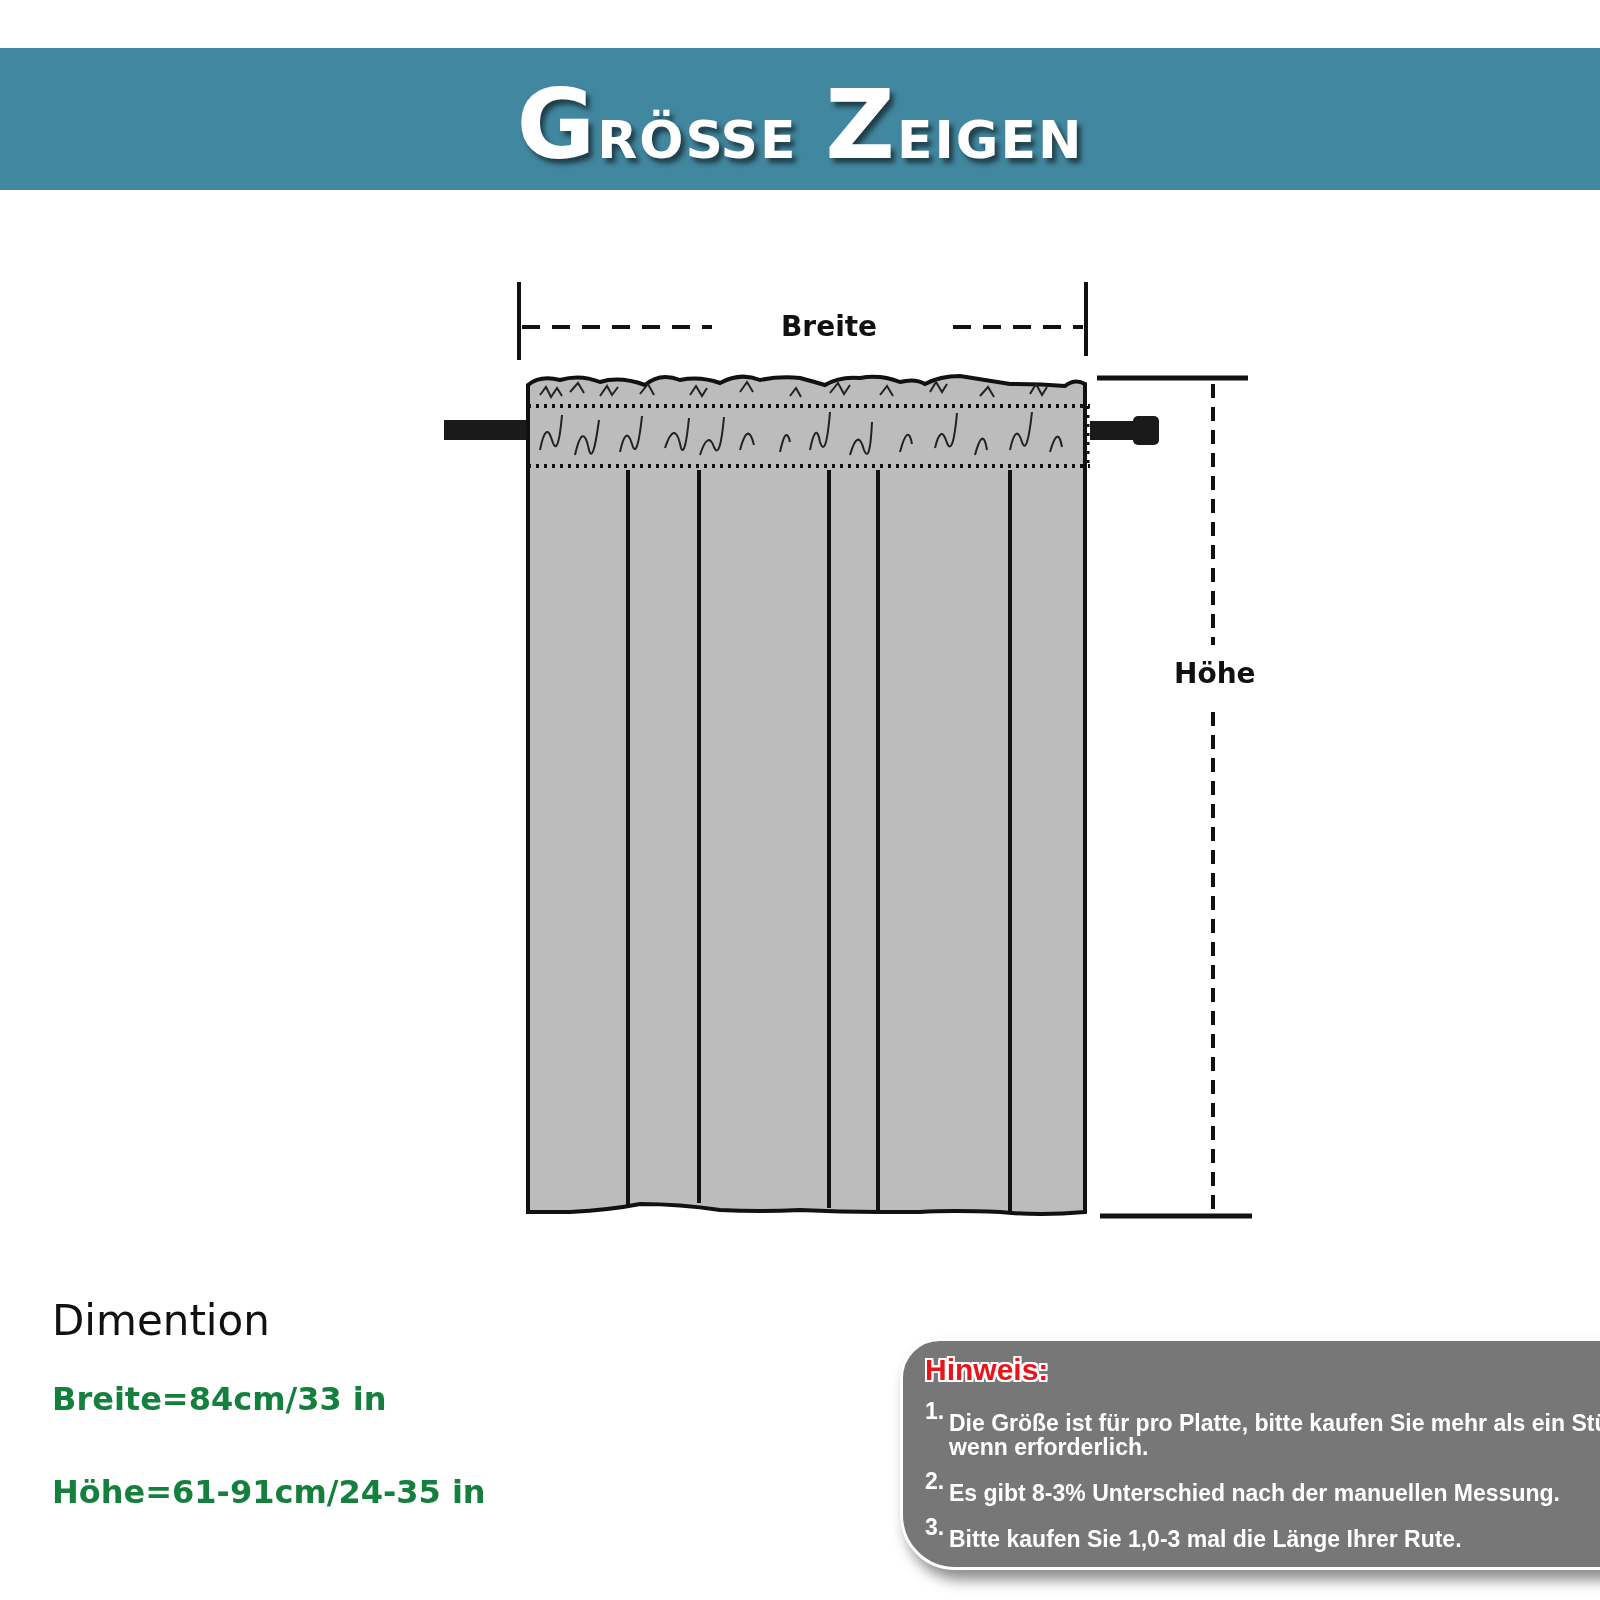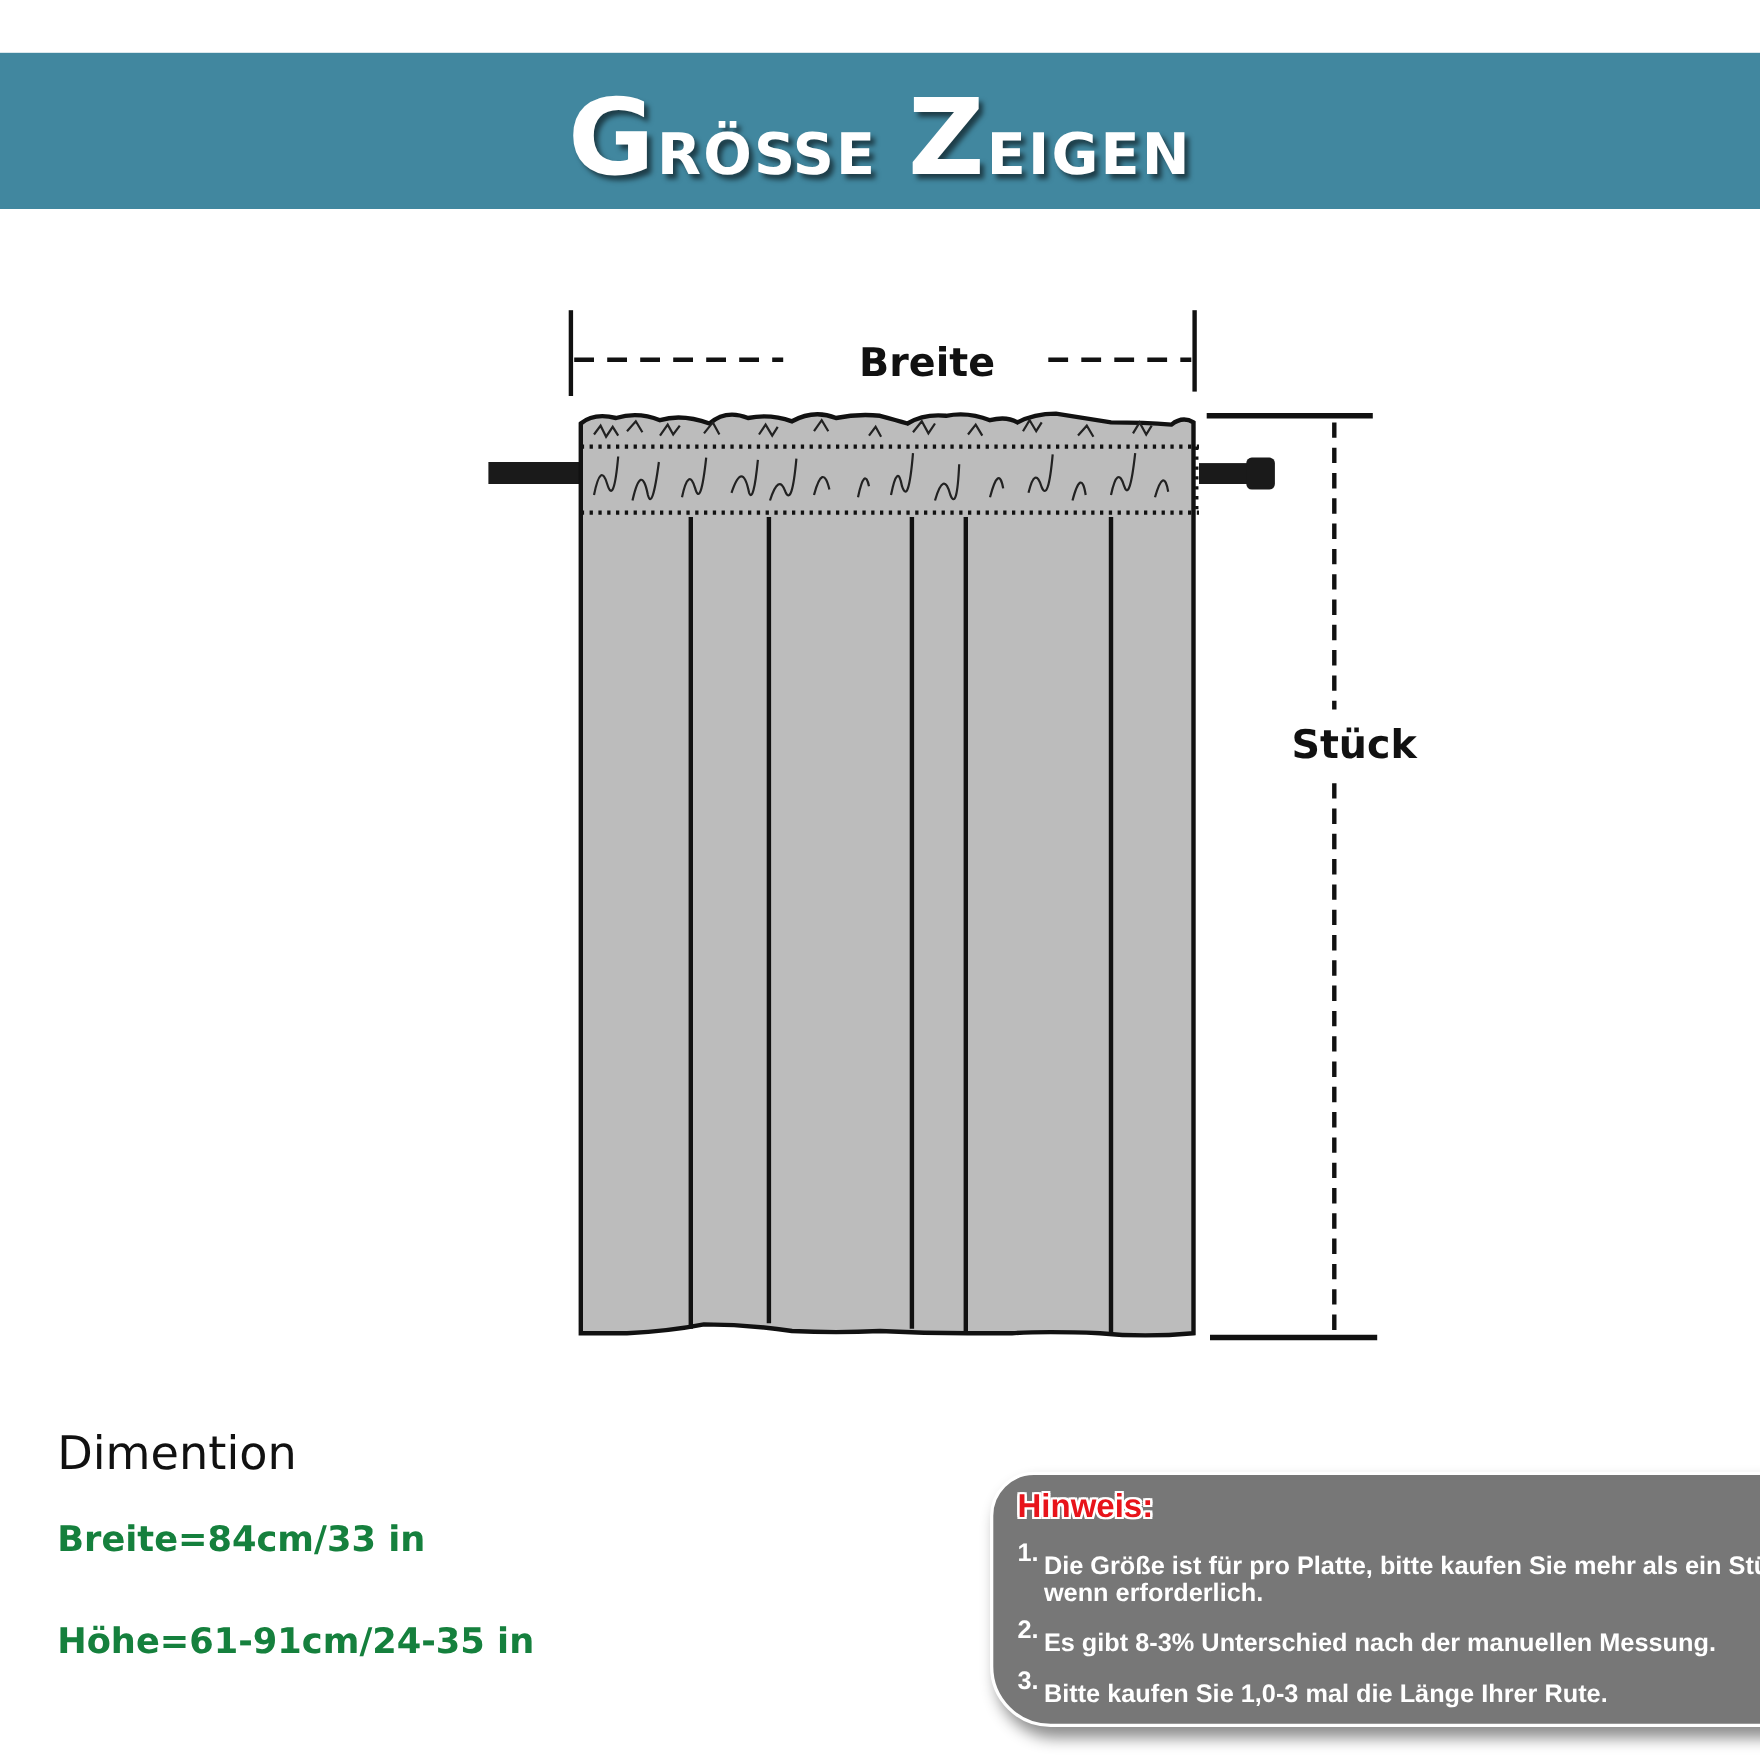--- a/index.html
+++ b/index.html
@@ -17,21 +17,21 @@
     color: #ffffff; font-weight: bold; font-size: 74px; letter-spacing: 2px;
     font-variant: small-caps;
     text-shadow: 4px 5px 5px rgba(0,0,0,0.55);
     font-family: "DejaVu Sans", sans-serif;
     position: relative; top: -6px; margin-top: 24px;
   }
   .banner-title .big { font-size: 96px; }
 
   svg.diagram { position: absolute; left: 0; top: 0; }
   .dim-label {
-    position: absolute; font-size: 36px; font-weight: bold; color: #111;
+    position: absolute; font-size: 28px; font-weight: bold; color: #111;
     font-family: "DejaVu Sans", sans-serif; background: #fff; padding: 0 4px;
   }
 
   .spec-title {
     position: absolute; left: 52px; top: 1296px;
     font-size: 42px; font-weight: normal; color: #111;
     font-family: "DejaVu Sans", sans-serif;
   }
   .spec-line {
     position: absolute; left: 52px; font-size: 32px; font-weight: bold; color: #15803d;
@@ -108,21 +108,21 @@
 
   <g>
     <line x1="1097" y1="378" x2="1248" y2="378" stroke="#111" stroke-width="5"></line>
     <line x1="1100" y1="1216" x2="1252" y2="1216" stroke="#111" stroke-width="5"></line>
     <line x1="1213" y1="384" x2="1213" y2="645" stroke="#111" stroke-width="4" stroke-dasharray="14,9"></line>
     <line x1="1213" y1="712" x2="1213" y2="1212" stroke="#111" stroke-width="4" stroke-dasharray="14,9"></line>
   </g>
 </svg>
 
 <div class="dim-label" style="left:777px; top:310px;">Breite</div>
-<div class="dim-label" style="left:1170px; top:657px;">Stück</div>
+<div class="dim-label" style="left:1170px; top:657px;">Höhe</div>
 
 <div class="spec-title">Dimention</div>
 <div class="spec-line" style="top:1380px;">Breite=84cm/33 in</div>
 <div class="spec-line" style="top:1437px;margin-top:36px;">Höhe=61-91cm/24-35 in</div>
 
 <div class="note-box">
   <div class="note-title">Hinweis:</div>
   <div class="note-list">
     <div class="note-item">
       <span class="note-num">1.</span>

